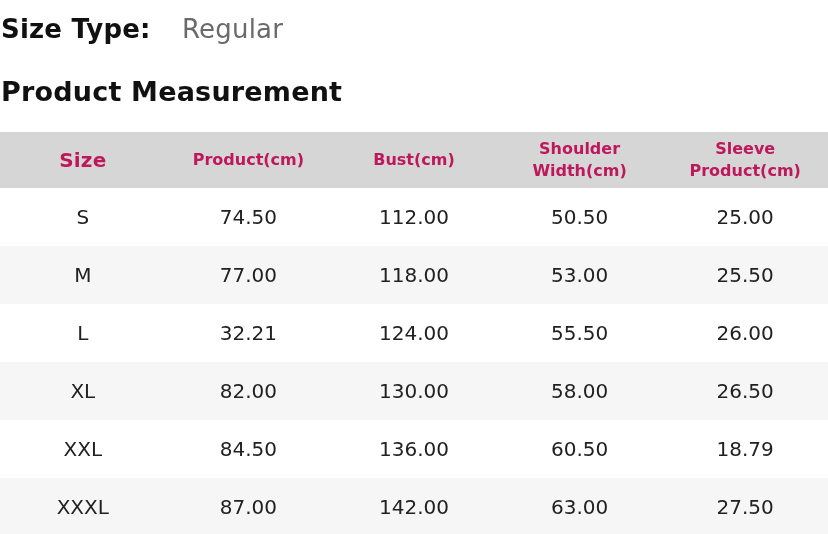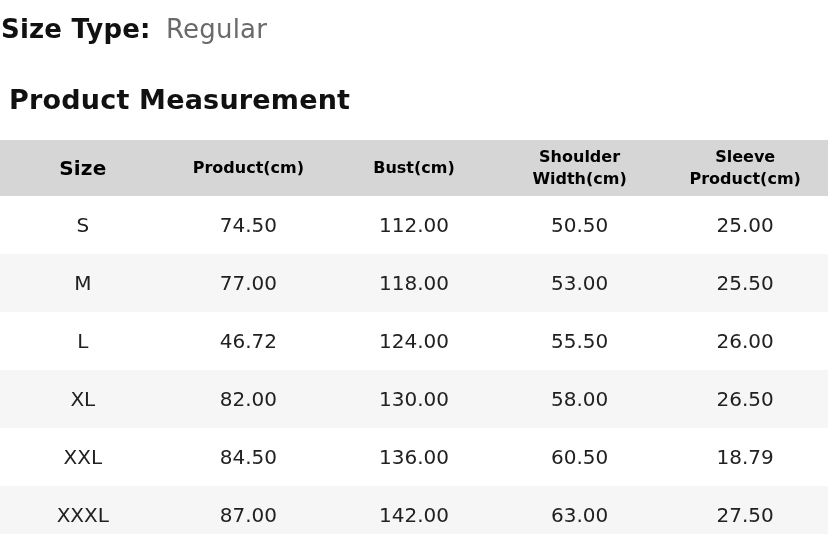--- a/index.html
+++ b/index.html
@@ -22,24 +22,24 @@
     padding: 13px 0 0 1px;
     font-size: 26px;
     line-height: 32px;
     font-weight: bold;
     color: #111111;
     letter-spacing: 0.2px;
   }
   .size-type .value {
     font-weight: normal;
     color: #6a6a6a;
-    margin-left: 6px;
+    margin-left: 22px;
   }
   .section-title {
-    margin: 8px;
+    margin: 0;
     padding: 30px 0 0 1px;
     font-size: 27px;
     line-height: 33px;
     font-weight: bold;
     color: #111111;
     letter-spacing: 0.2px;
   }
   table.measurement {
     margin-top: 24px;
     width: 828px;
@@ -47,21 +47,21 @@
     table-layout: fixed;
   }
   table.measurement th {
     background: #d6d6d6;
     height: 56px;
     vertical-align: middle;
     text-align: center;
     font-size: 16px;
     line-height: 1.4;
     font-weight: bold;
-    color: #000000;
+    color: #be185d;
     padding: 0 22px;
   }
   table.measurement th.size-col {
     font-size: 20px;
     letter-spacing: 0.2px;
   }
   table.measurement td {
     height: 58px;
     vertical-align: middle;
     text-align: center;
@@ -108,21 +108,21 @@
       </tr>
       <tr>
         <td>M</td>
         <td>77.00</td>
         <td>118.00</td>
         <td>53.00</td>
         <td>25.50</td>
       </tr>
       <tr>
         <td>L</td>
-        <td>46.72</td>
+        <td>32.21</td>
         <td>124.00</td>
         <td>55.50</td>
         <td>26.00</td>
       </tr>
       <tr>
         <td>XL</td>
         <td>82.00</td>
         <td>130.00</td>
         <td>58.00</td>
         <td>26.50</td>

